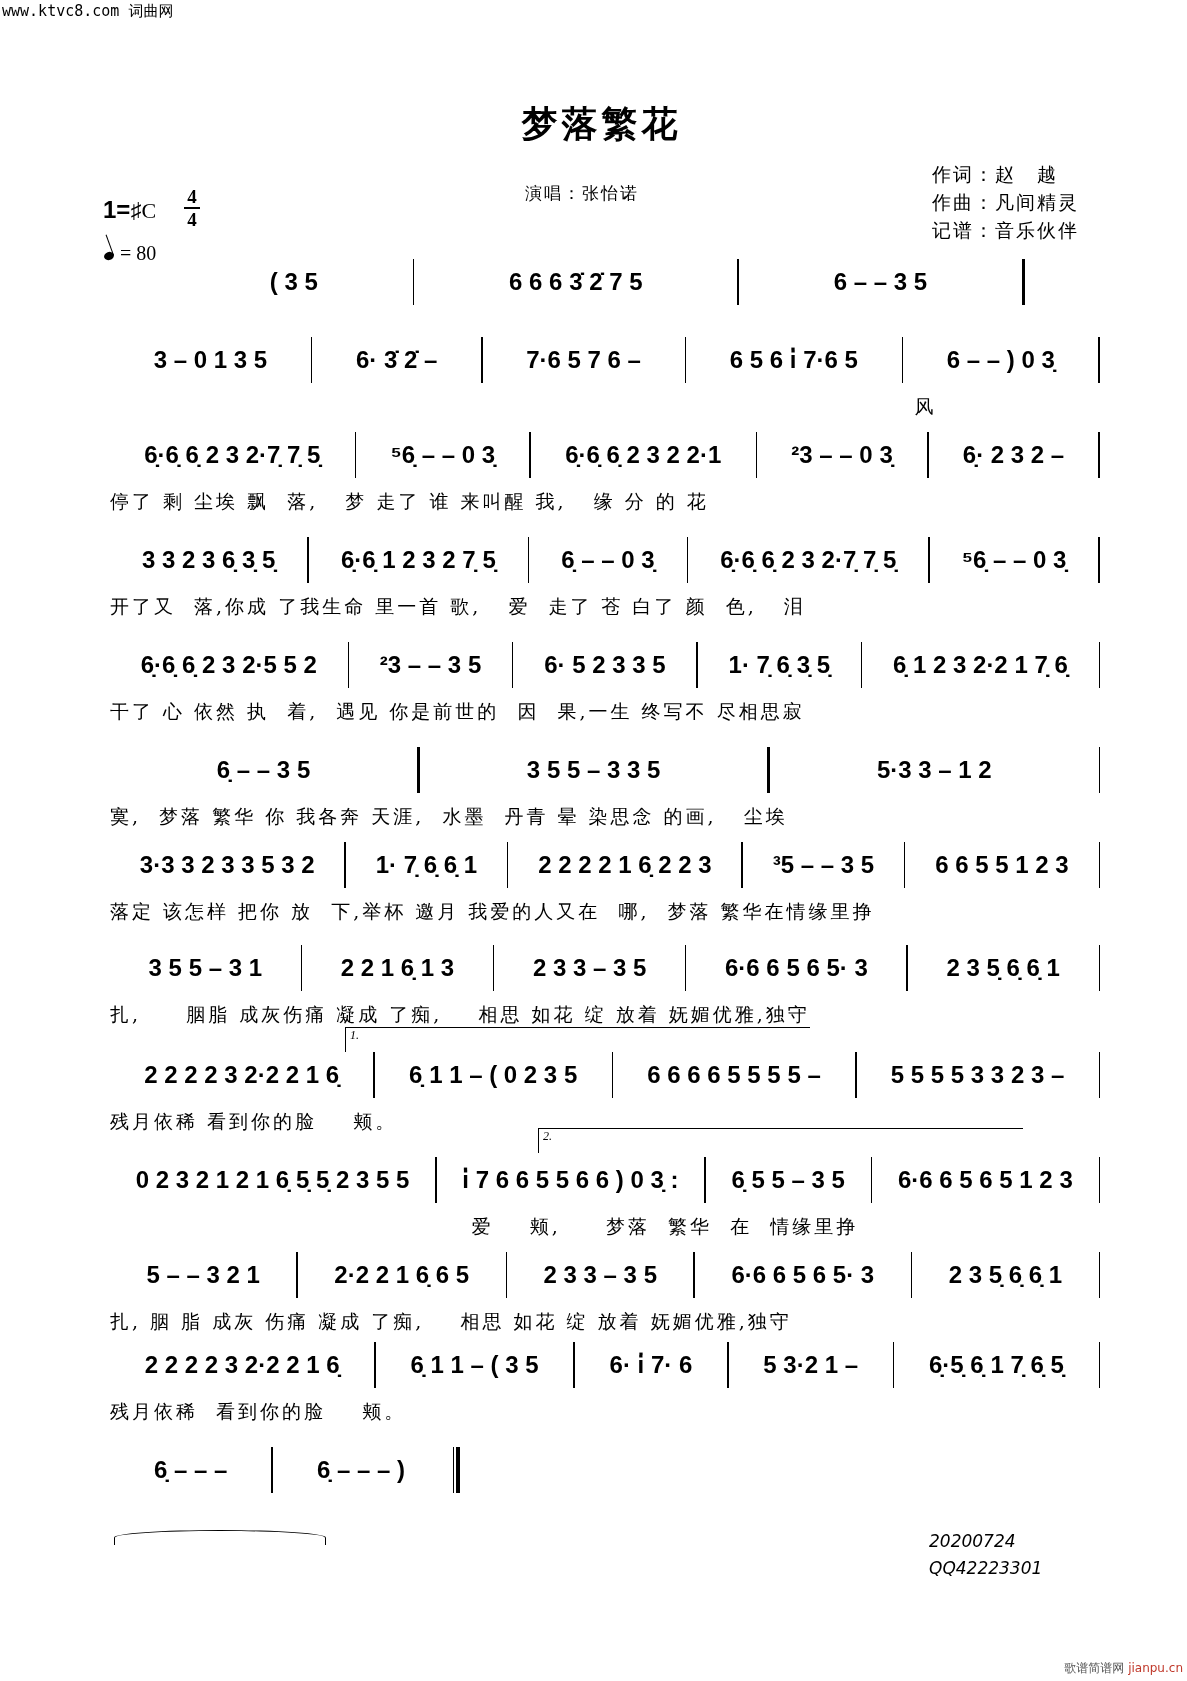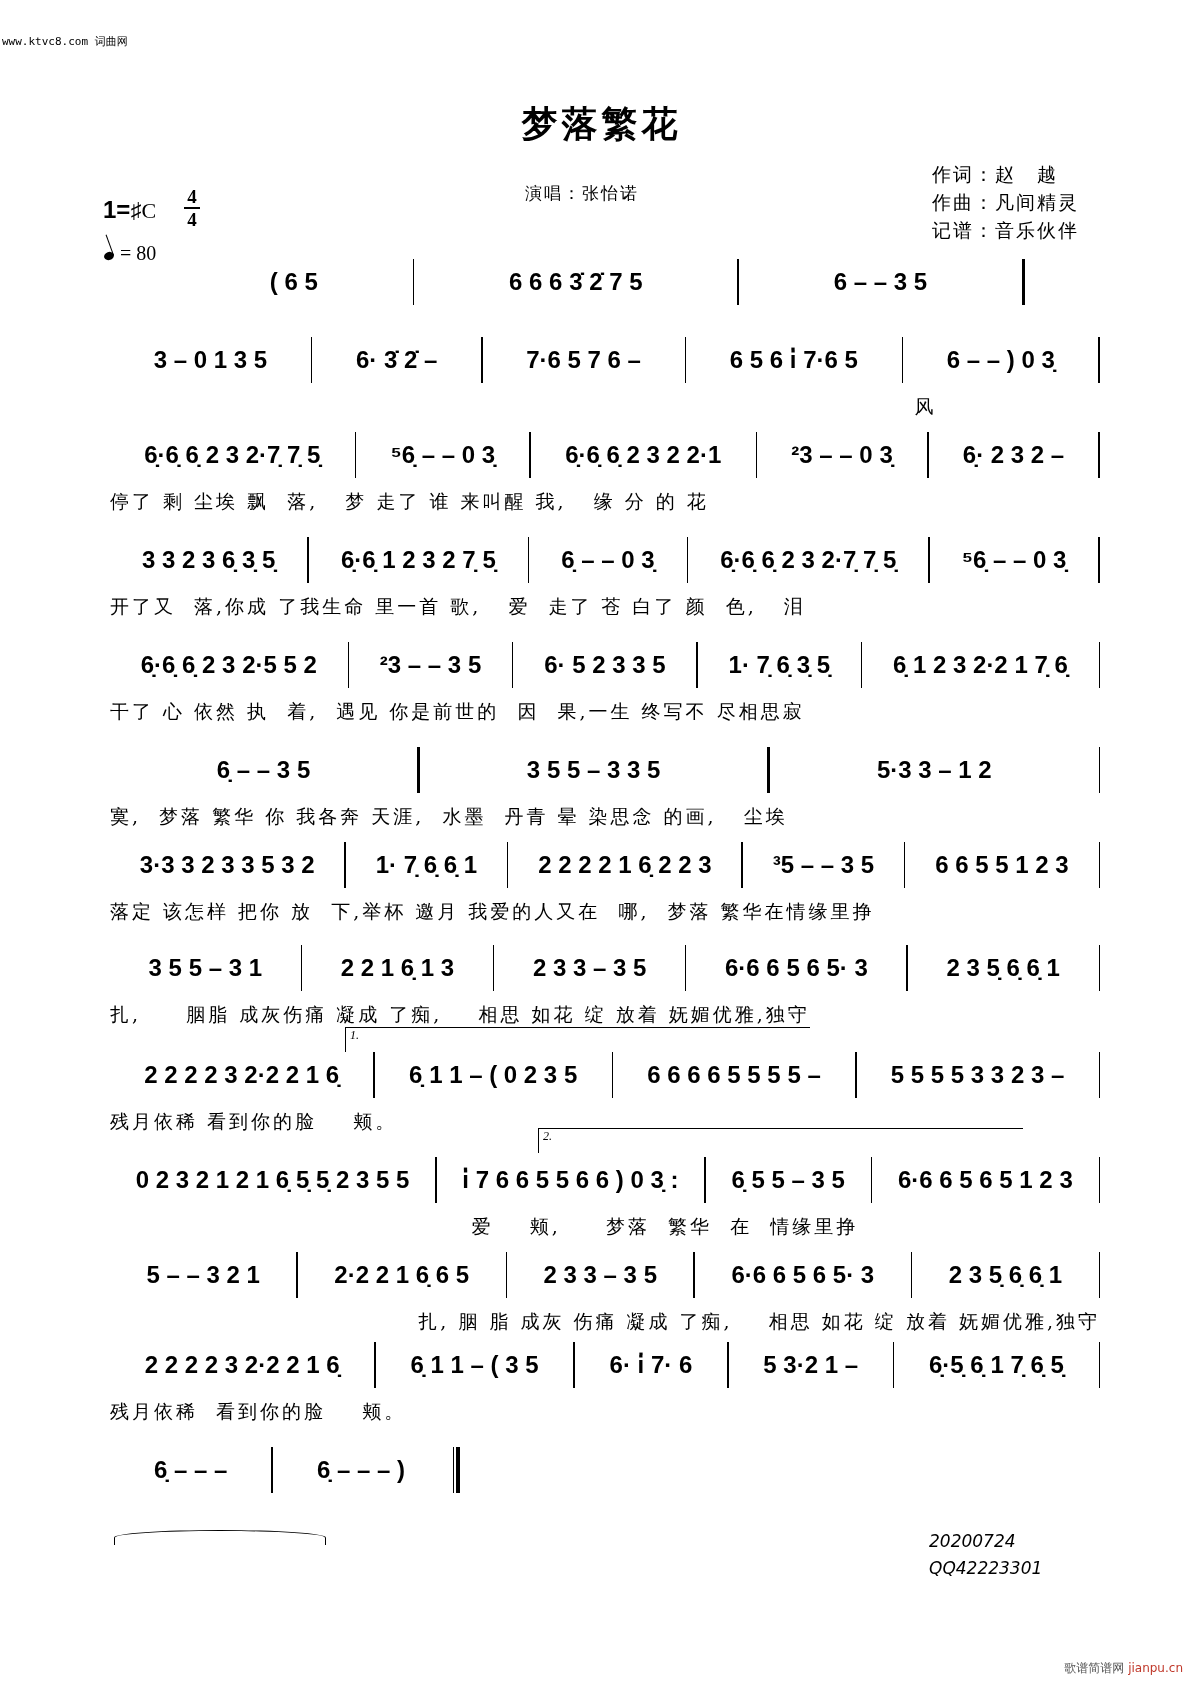--- a/index.html
+++ b/index.html
@@ -1,19 +1,19 @@
 <!DOCTYPE html>
 <html><head>
 <meta charset="utf-8">
 <style>
   html, body { margin: 0; padding: 0; background: #ffffff; }
   body { width: 1187px; height: 1681px; position: relative; overflow: hidden;
          font-family: "DejaVu Sans", sans-serif; color: #000; }
   .abs { position: absolute; }
-  .watermark-top { left: 2px; top: 2px; font-family: "DejaVu Sans Mono", monospace; font-size: 11px; margin-top: 32px; }
+  .watermark-top { left: 2px; top: 2px; font-family: "DejaVu Sans Mono", monospace; font-size: 15px; }
   .title { left: 0; width: 1187px; top: 100px; text-align: center; font-family: "DejaVu Serif", serif;
            font-weight: bold; font-size: 36px; letter-spacing: 4px; padding-left: 16px; box-sizing: border-box; }
   .singer { left: 525px; top: 182px; font-family: "DejaVu Serif", serif; font-size: 17px; letter-spacing: 2px; }
   .credits { left: 932px; top: 160px; font-family: "DejaVu Serif", serif; font-size: 19px; line-height: 28px; letter-spacing: 2px; }
   .key { left: 103px; top: 196px; font-family: "Liberation Serif", serif; font-size: 22px; }
   .key b { font-family: "Liberation Sans", sans-serif; font-size: 24px; }
   .timesig { left: 184px; top: 187px; font-family: "Liberation Serif", serif; font-weight: bold; font-size: 19px;
              line-height: 19px; text-align: center; }
   .timesig .bar { border-top: 2px solid #000; width: 16px; margin: 1px auto; }
   .tempo { left: 104px; top: 242px; font-family: "Liberation Serif", serif; font-size: 20px; }
@@ -55,21 +55,21 @@
     <div class="bar"></div>
     <div>4</div>
 </div>
 <div class="abs tempo">
   <span class="note"></span><span>= 80</span>
 </div>
 
 <div id="systems">
     <div class="line" style="top: 262px; left: 175px; width: 850px;">
       <div class="notes">
-        <div class="measure">( 6 5</div>
+        <div class="measure">( 3 5</div>
         <div class="barline"></div>
         <div class="measure">6  6 6 3̇ 2̇  7 5</div>
         <div class="barline"></div>
         <div class="measure">6 – – 3 5</div>
         <div class="barline"></div>
         <div class="barline"></div>
       </div>
       <div class="lyrics"></div>
     </div>
     <div class="line" style="top: 340px;">
@@ -196,21 +196,21 @@
         <div class="measure">i̇ 7 6 6 5 5 6 6 ) 0 3̣ :</div>
         <div class="barline"></div>
         <div class="measure">6̣ 5  5 – 3 5</div>
         <div class="barline"></div>
         <div class="measure">6·6 6 5 6 5 1 2 3</div>
         <div class="barline"></div>
       </div>
       <div class="volta" style="left: 428px; top: -32px; width: 480px;">2.</div>
       <div class="lyrics">                                        爱    颊,     梦落  繁华  在  情缘里挣</div>
     </div>
-    <div class="line" style="top: 1255px; text-align: right;">
+    <div class="line" style="top: 1255px;">
       <div class="notes">
         <div class="measure">5 – – 3 2 1</div>
         <div class="barline"></div>
         <div class="measure">2·2 2 1 6̣  6 5</div>
         <div class="barline"></div>
         <div class="measure">2 3  3 – 3 5</div>
         <div class="barline"></div>
         <div class="measure">6·6 6 5 6 5· 3</div>
         <div class="barline"></div>
         <div class="measure">2 3 5̣ 6̣  6̣ 1</div>

